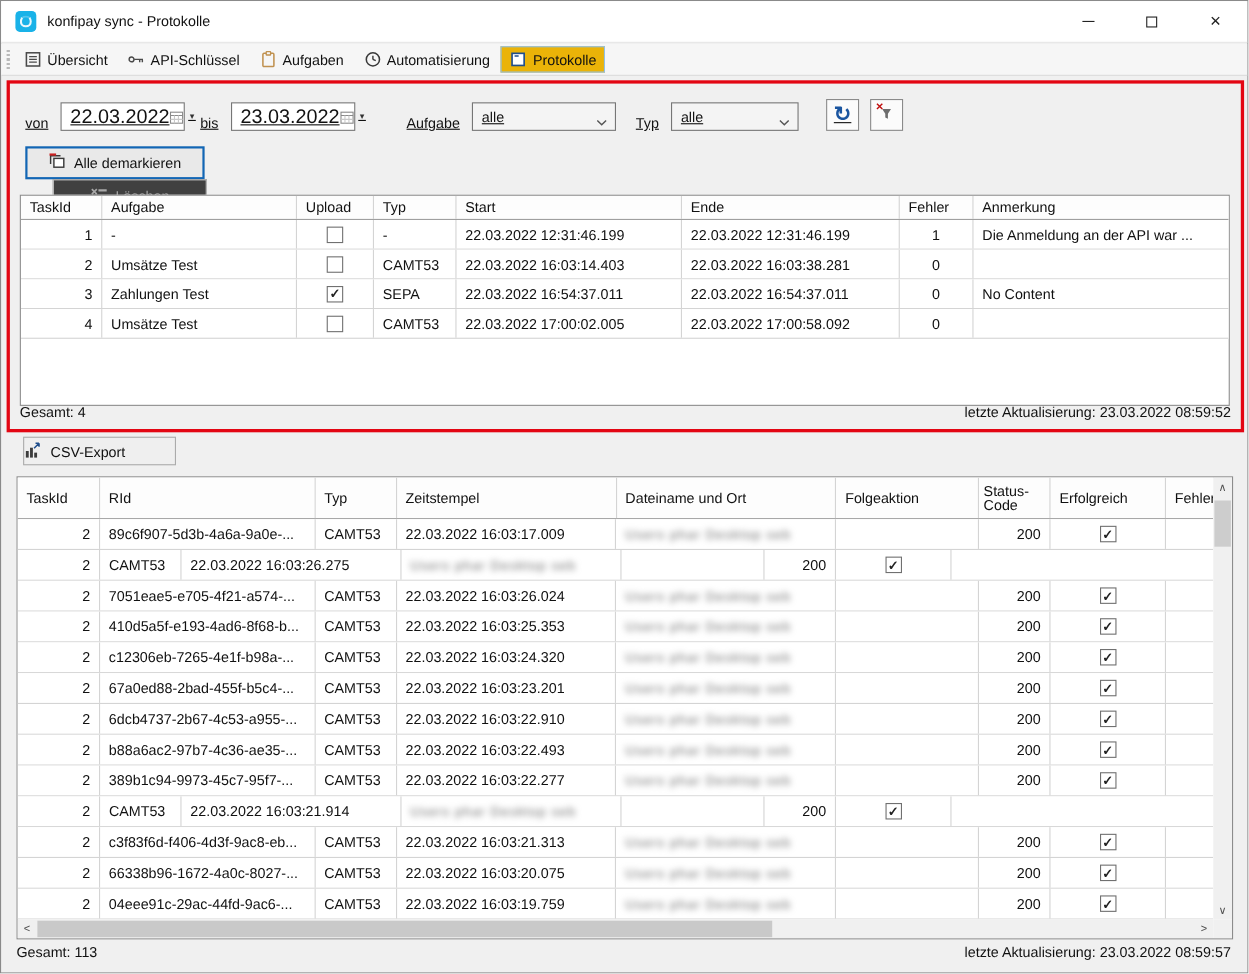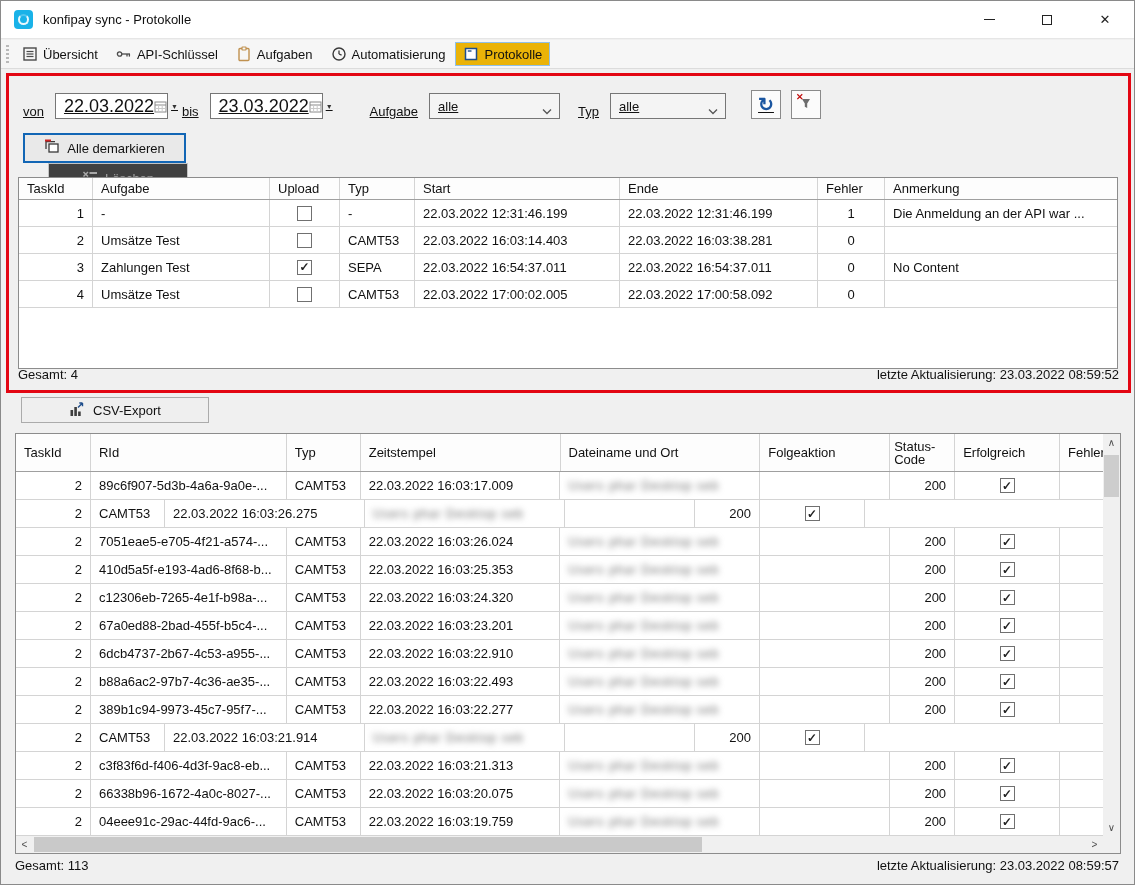--- a/index.html
+++ b/index.html
@@ -56,21 +56,21 @@
 
   .grid-upper{top:101px;left:9px;width:1100px;height:192px;}
   .grid-upper .thead{height:22px;}
   .grid-upper .trow{height:27px;}
   .cu-taskid{width:74px;}.cu-aufgabe{width:177px;}.cu-upload{width:70px;}.cu-typ{width:75px;}
   .cu-start{width:205px;}.cu-ende{width:198px;}.cu-fehler{width:67px;}.cu-anm{flex:1;border-right:none;}
 
   .panel-status{position:absolute;left:0;right:0;bottom:0;height:23px;display:flex;justify-content:space-between;padding:0 9px;font-size:13px;}
 
   
-  .csv-btn{position:absolute;top:396px;left:20px;width:188px;height:26px;background:#efefef;border:1px solid #ababab;display:flex;align-items:center;justify-content:center;gap:8px;font-size:13px;}
+  .csv-btn{position:absolute;top:396px;left:20px;width:139px;height:26px;background:#efefef;border:1px solid #ababab;display:flex;align-items:center;justify-content:flex-start;gap:8px;font-size:13px;}
 
   
   .grid-lower{top:432px;left:14px;width:1106px;height:421px;}
   .gl-content{position:absolute;left:0;top:0;right:17px;bottom:17px;overflow:hidden;}
   .grid-lower .thead{height:38px;}
   .grid-lower .trow{height:28px;}
   .cl-taskid{width:75px;}.cl-rid{width:196px;}.cl-typ{width:74px;}.cl-zeit{width:200px;}
   .cl-datei{width:200px;}.cl-folge{width:130px;}.cl-status{width:65px;}.cl-erfolg{width:105px;}
   .cl-fehler{width:43px;border-right:none;}
   .th.cl-status{justify-content:center;text-align:left;white-space:normal;line-height:13px;padding:0 4px;}

